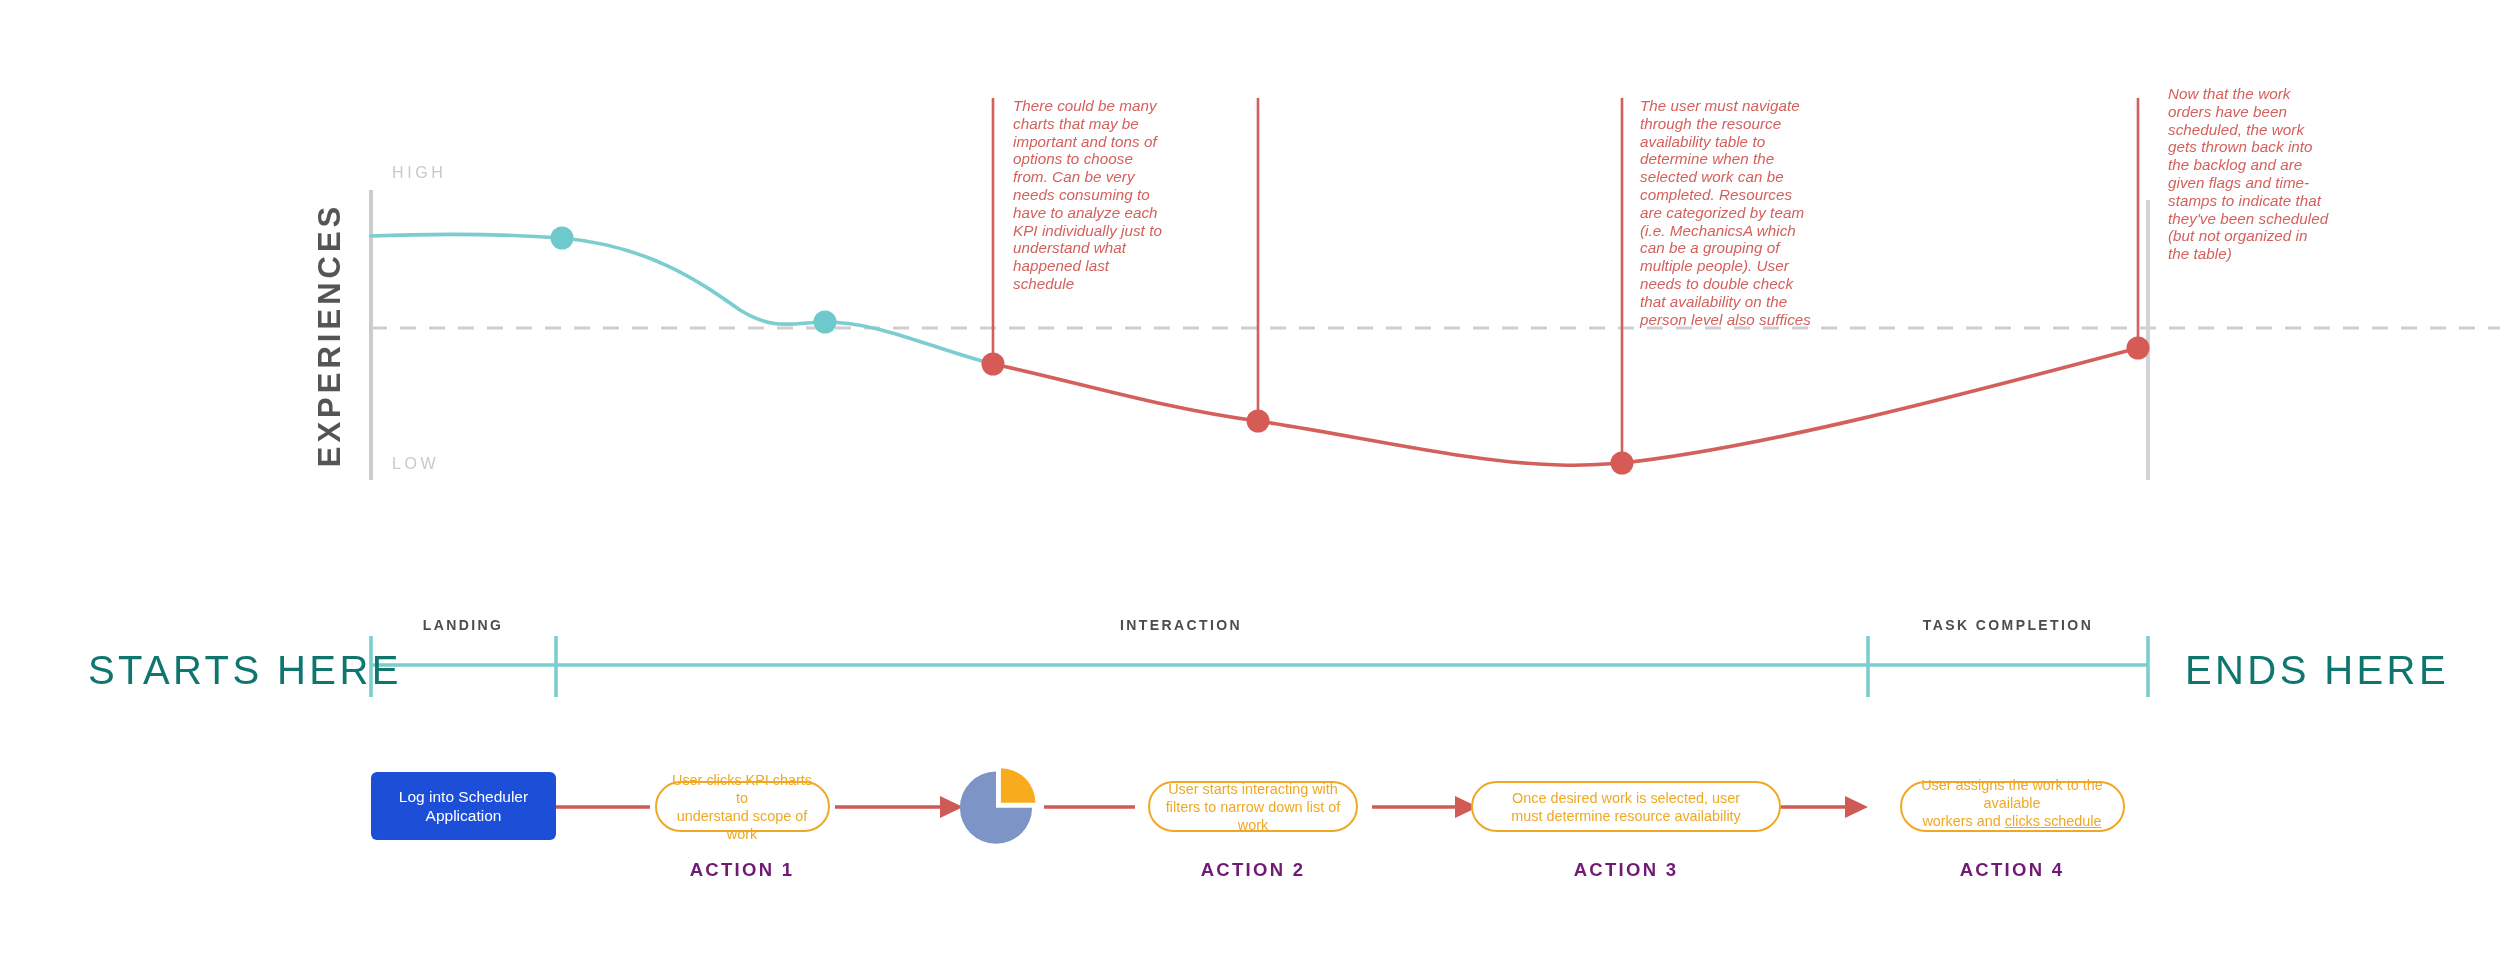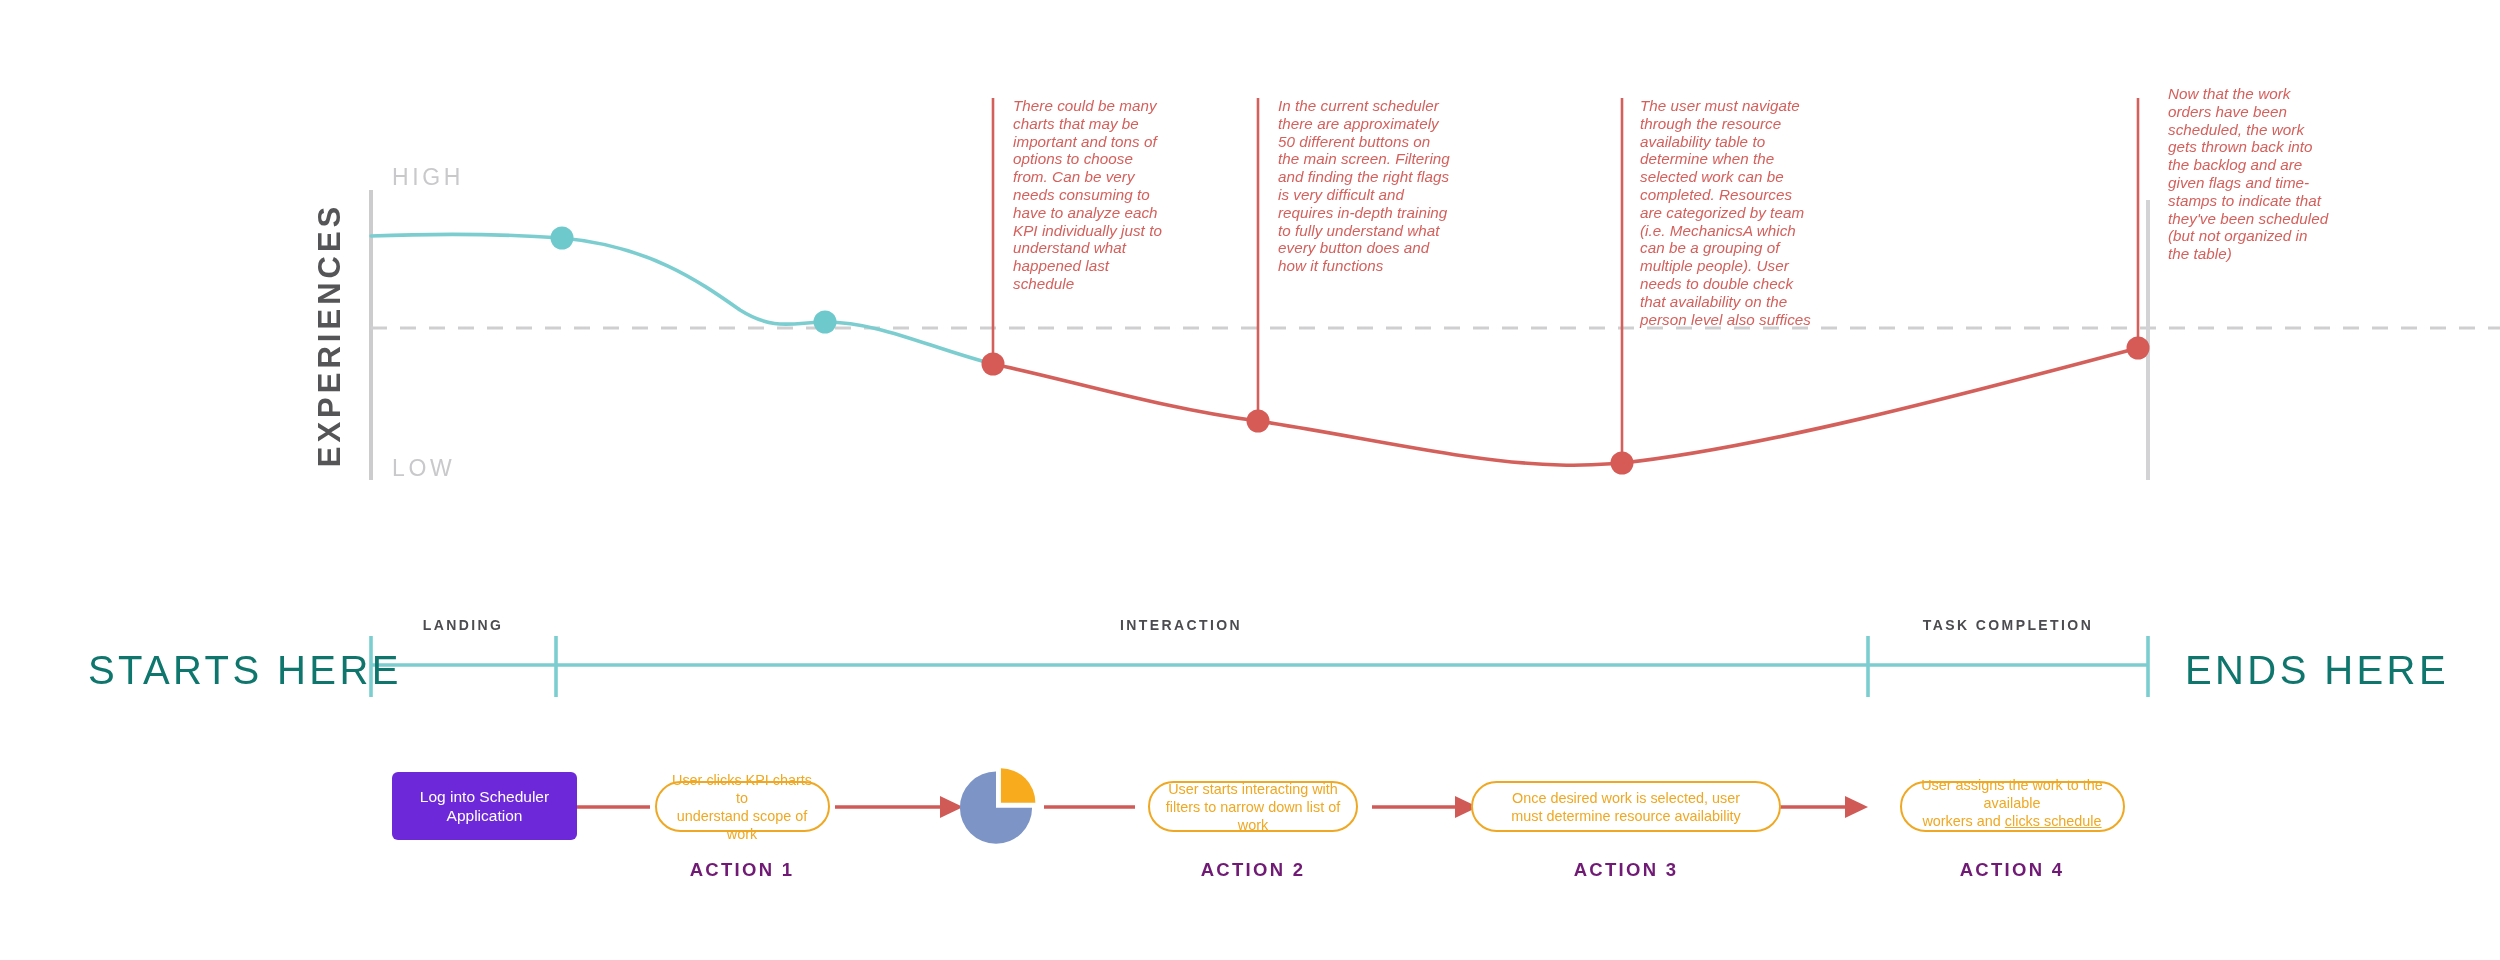--- a/index.html
+++ b/index.html
@@ -43,21 +43,21 @@
     transform: translate(-50%, -50%) rotate(-90deg);
     font-size: 31px;
     font-weight: 700;
     letter-spacing: 4px;
     color: #555558;
     white-space: nowrap;
   }
 
   .scale-label {
     position: absolute;
-    font-size: 23px;
+    font-size: 16px;
     font-weight: 400;
     letter-spacing: 3.6px;
     color: #c9c9cc;
     white-space: nowrap;
   }
   #label-high { left: 392px; top: 164px; }
   #label-low  { left: 392px; top: 455px; }
 
   
   .annotation {
@@ -94,25 +94,25 @@
     letter-spacing: 2.4px;
     color: #4c4c50;
     text-align: center;
     white-space: nowrap;
     transform: translateX(-50%);
   }
 
   
   #login-box {
     position: absolute;
-    left: 392px;
+    left: 371px;
     top: 772px;
     width: 185px;
     height: 68px;
-    background: #6d28d9;
+    background: #1d4ed8;
     border-radius: 6px;
     display: flex;
     align-items: center;
     justify-content: center;
     color: #ffffff;
     font-size: 15.5px;
     line-height: 19px;
     text-align: center;
     font-weight: 400;
     box-sizing: border-box;
@@ -216,21 +216,20 @@
   </svg>
 
   <div class="axis-title-wrap">
     <div class="axis-title-inner">EXPERIENCES</div>
   </div>
 
   <div class="scale-label" id="label-high">HIGH</div>
   <div class="scale-label" id="label-low">LOW</div>
 
   <div class="annotation" id="annotation-1">There could be many charts that may be important and tons of options to choose from. Can be very needs consuming to have to analyze each KPI individually just to understand what happened last schedule</div>
-  <div class="annotation" id="annotation-2">In the current scheduler there are approximately 50 different buttons on the main screen. Filtering and finding the right flags is very difficult and requires in-depth training to fully understand what every button does and how it functions</div>
   <div class="annotation" id="annotation-4">Now that the work orders have been scheduled, the work gets thrown back into the backlog and are given flags and time-stamps to indicate that they've been scheduled (but not organized in the table)</div>
   <div class="annotation" id="annotation-3">The user must navigate through the resource availability table to determine when the selected work can be completed. Resources are categorized by team (i.e. MechanicsA which can be a grouping of multiple people). User needs to double check that availability on the person level also suffices</div>
 
   <div class="edge-label" id="starts-here">STARTS HERE</div>
   <div class="edge-label" id="ends-here">ENDS HERE</div>
 
   <div id="phase-labels">
       <div class="phase-label" style="left: 463px;">LANDING</div>
       <div class="phase-label" style="left: 1181px;">INTERACTION</div>
       <div class="phase-label" style="left: 2008px;">TASK COMPLETION</div>

